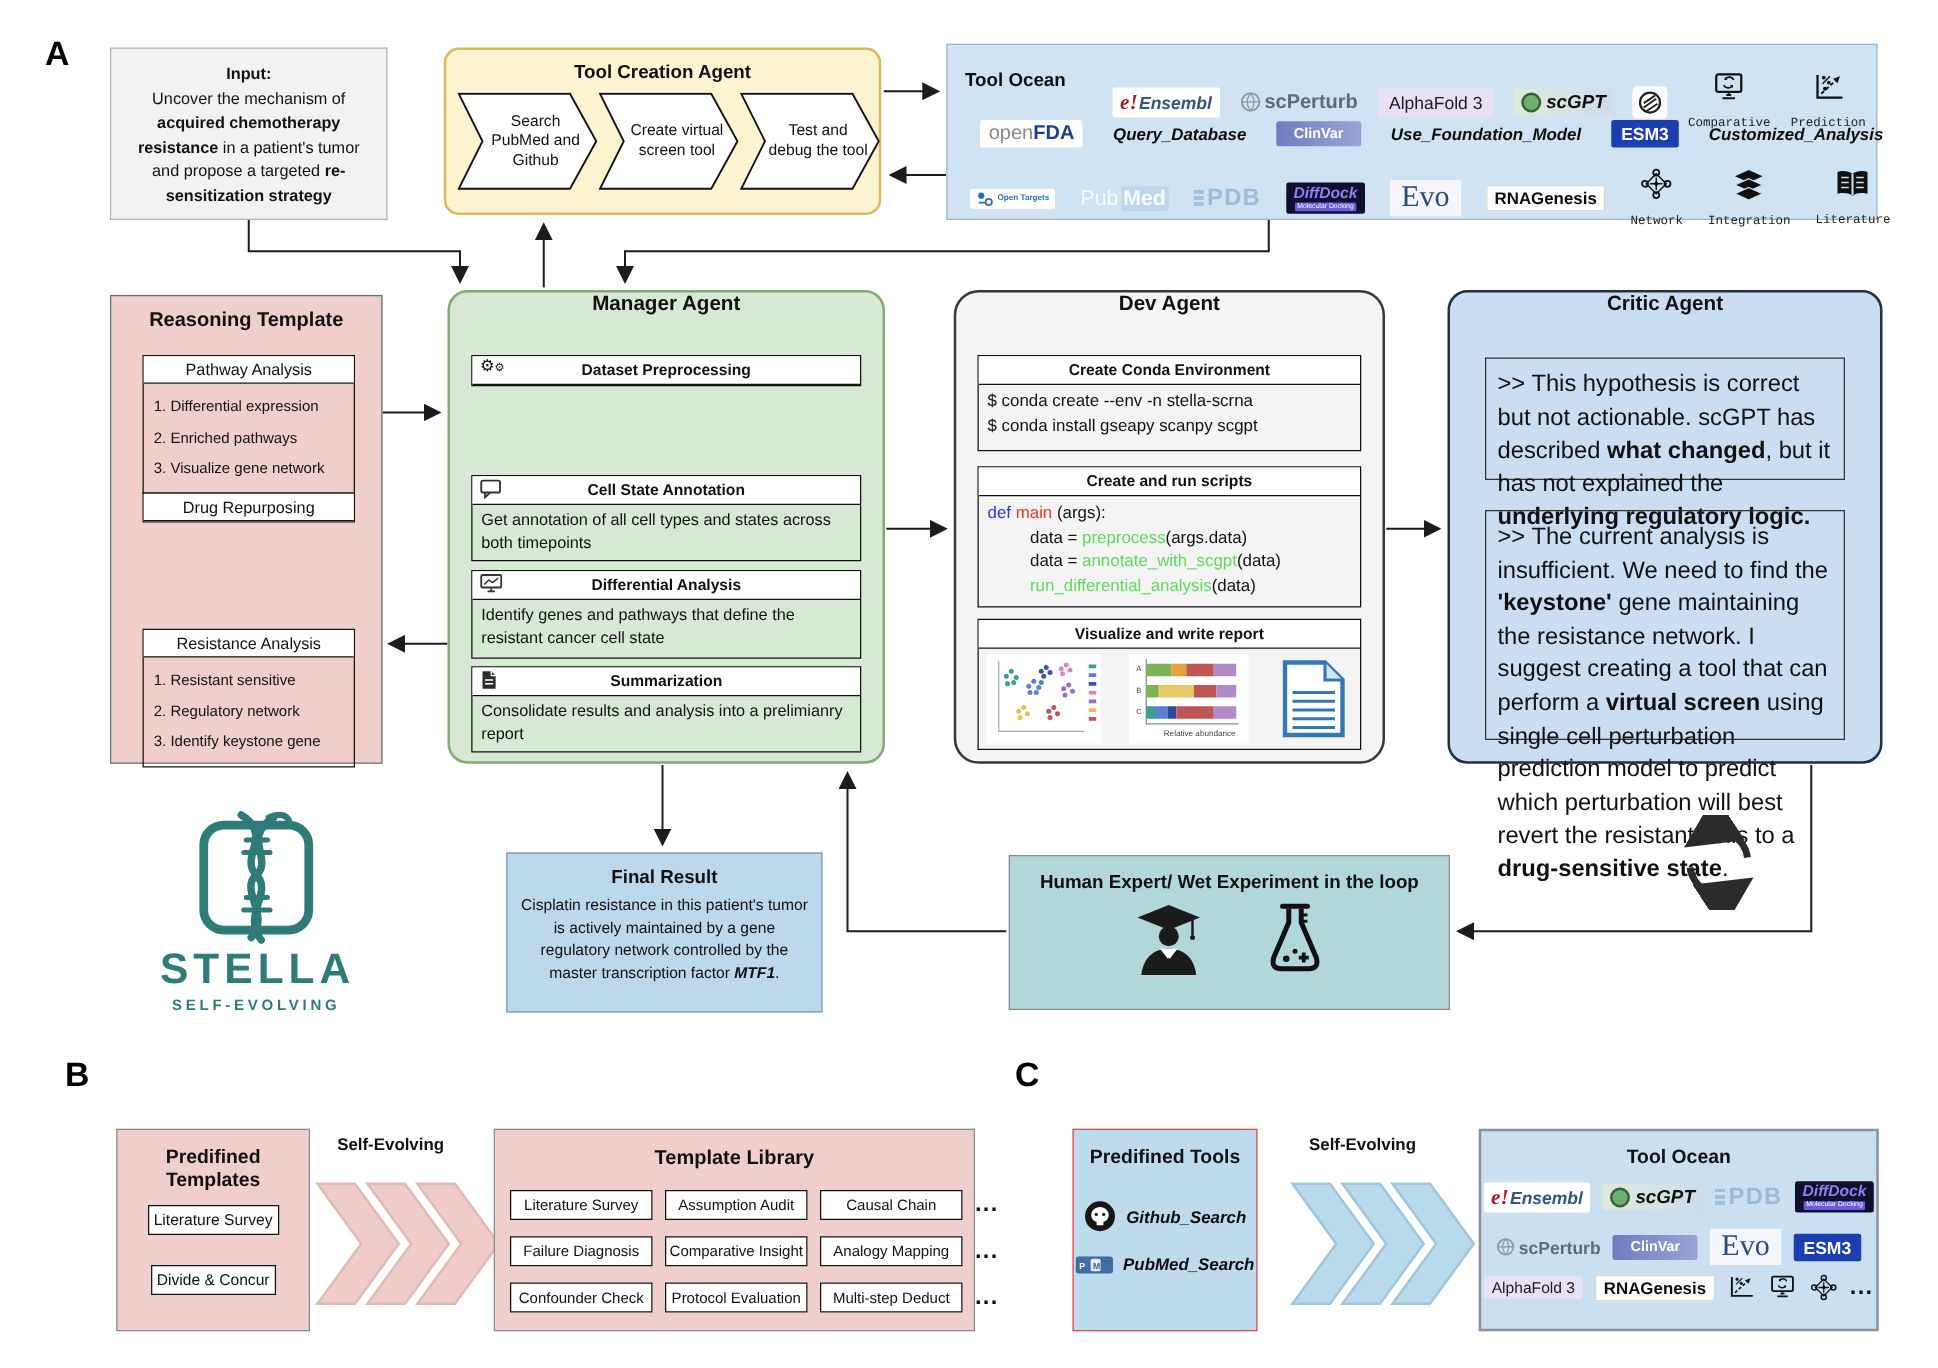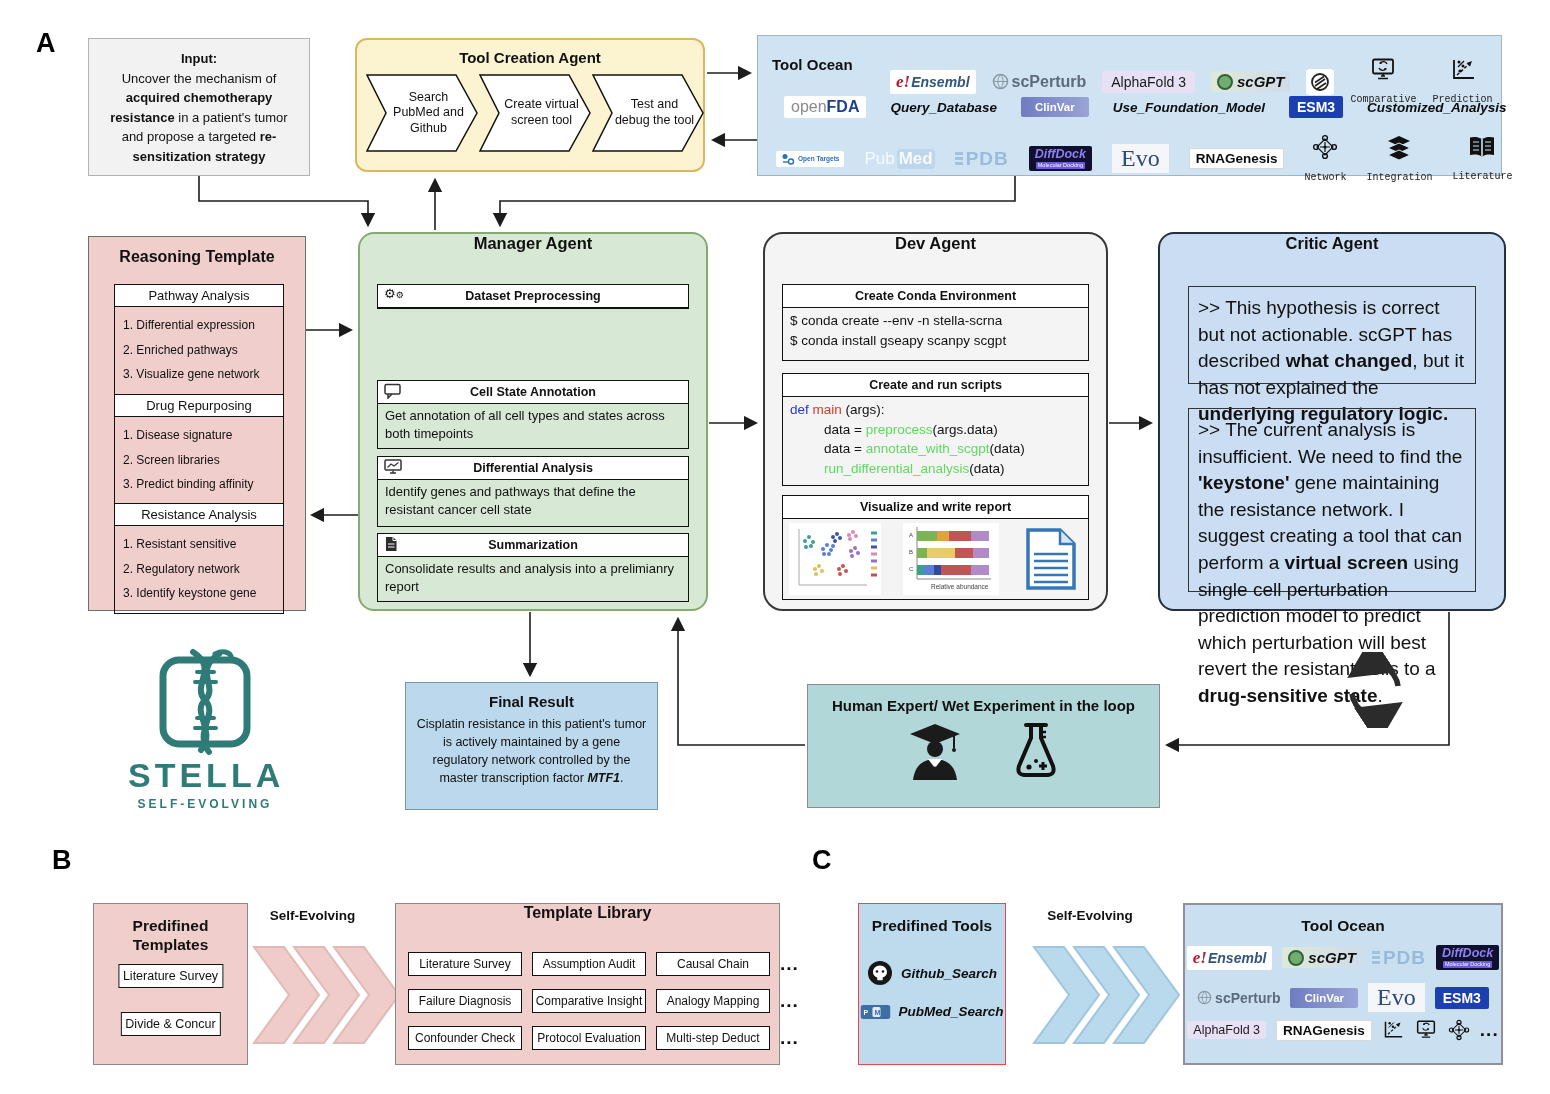--- a/index.html
+++ b/index.html
@@ -86,21 +86,21 @@
   
   .stella-name{color:#2f7b78;font-weight:bold;font-size:34px;letter-spacing:4px;text-align:center}
   .stella-tag{color:#2f7b78;font-weight:bold;font-size:12px;letter-spacing:3px;text-align:center;margin-top:2px}
   
   .pink-box{background:#f0cecb;border:1px solid #8a8a8a}
   .blue-box{background:#bedbed;border:1px solid #ef4444}
   .pb-title{font-weight:bold;font-size:15.5px;text-align:center;line-height:1.25;margin-top:12px}
   .white-item{background:#fff;border:1.5px solid #111;text-align:center;font-size:12.5px;padding:4px 4px;position:absolute;left:50%;transform:translateX(-50%);white-space:nowrap}
   .selfev{font-weight:bold;font-size:13.5px;text-align:center}
   .lib-box{background:#f0cecb;border:1px solid #8a8a8a}
-  .lib-title{font-weight:bold;font-size:16px;text-align:center;}
+  .lib-title{font-weight:bold;font-size:16px;text-align:center;margin-top:14px}
   .lib-row{position:absolute;left:12px;display:flex;gap:10px;align-items:center}
   .lib-cell{background:#fff;border:1.5px solid #111;width:108px;text-align:center;font-size:12px;padding:4px 2px;white-space:nowrap;overflow:hidden}
   .dots{font-weight:bold;font-size:19px;letter-spacing:1px;line-height:0.6}
   .ct-item{display:flex;align-items:center;gap:8px;position:absolute;left:50%;transform:translateX(-50%);white-space:nowrap}
   .c-ocean{background:#cae0f0;border:2px solid #8f8f9e}
   .co-row{position:absolute;left:0;right:0;display:flex;justify-content:center;align-items:center;gap:10px}
   svg{display:block}
   .gearglyph{font-family:"DejaVu Sans",sans-serif;font-size:13px;line-height:1}
 </style>
 </head>
@@ -278,25 +278,20 @@
     <div class="rt-sub" style="top:47px">
       <div class="rt-head">Pathway Analysis</div>
       <div class="rt-items">
         <div>1. Differential expression</div>
         <div>2. Enriched pathways</div>
         <div>3. Visualize gene network</div>
       </div>
     </div>
     <div class="rt-sub" style="top:157px">
       <div class="rt-head">Drug Repurposing</div>
-      <div class="rt-items">
-        <div>1. Disease signature</div>
-        <div>2. Screen libraries</div>
-        <div>3. Predict binding affinity</div>
-      </div>
     </div>
     <div class="rt-sub" style="top:266px">
       <div class="rt-head">Resistance Analysis</div>
       <div class="rt-items">
         <div>1. Resistant sensitive</div>
         <div>2. Regulatory network</div>
         <div>3. Identify keystone gene</div>
       </div>
     </div>
   </div>

